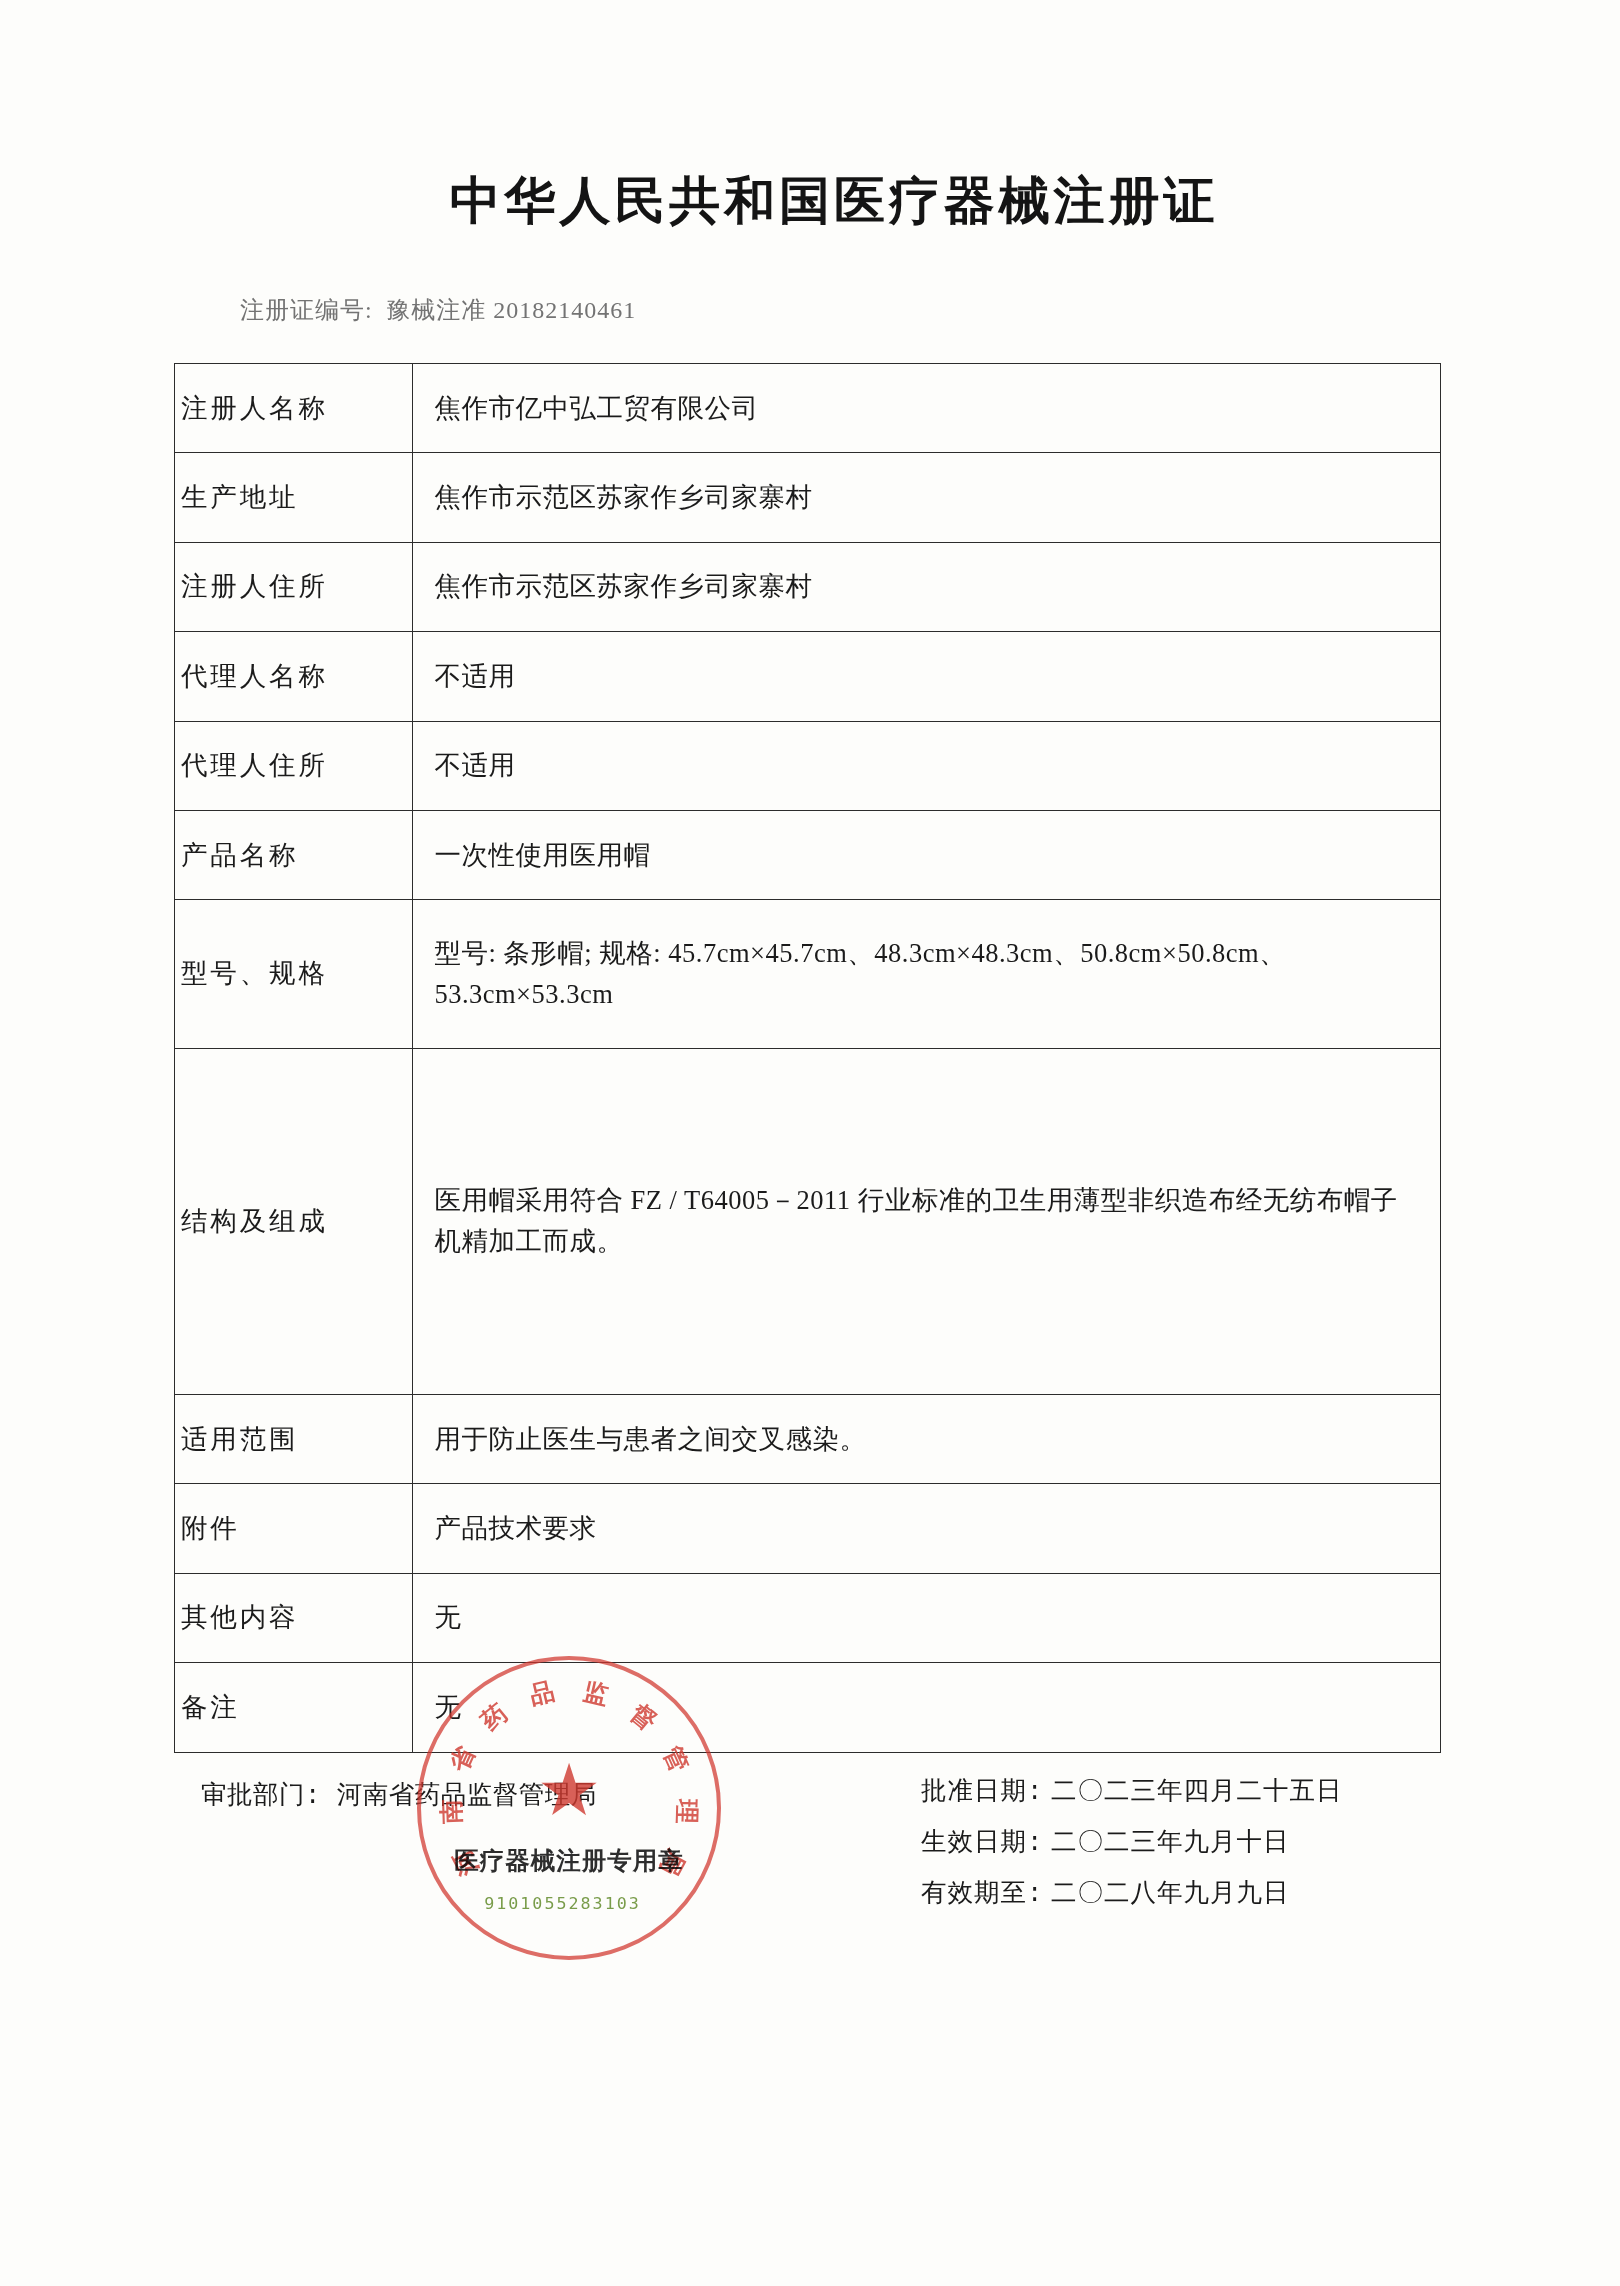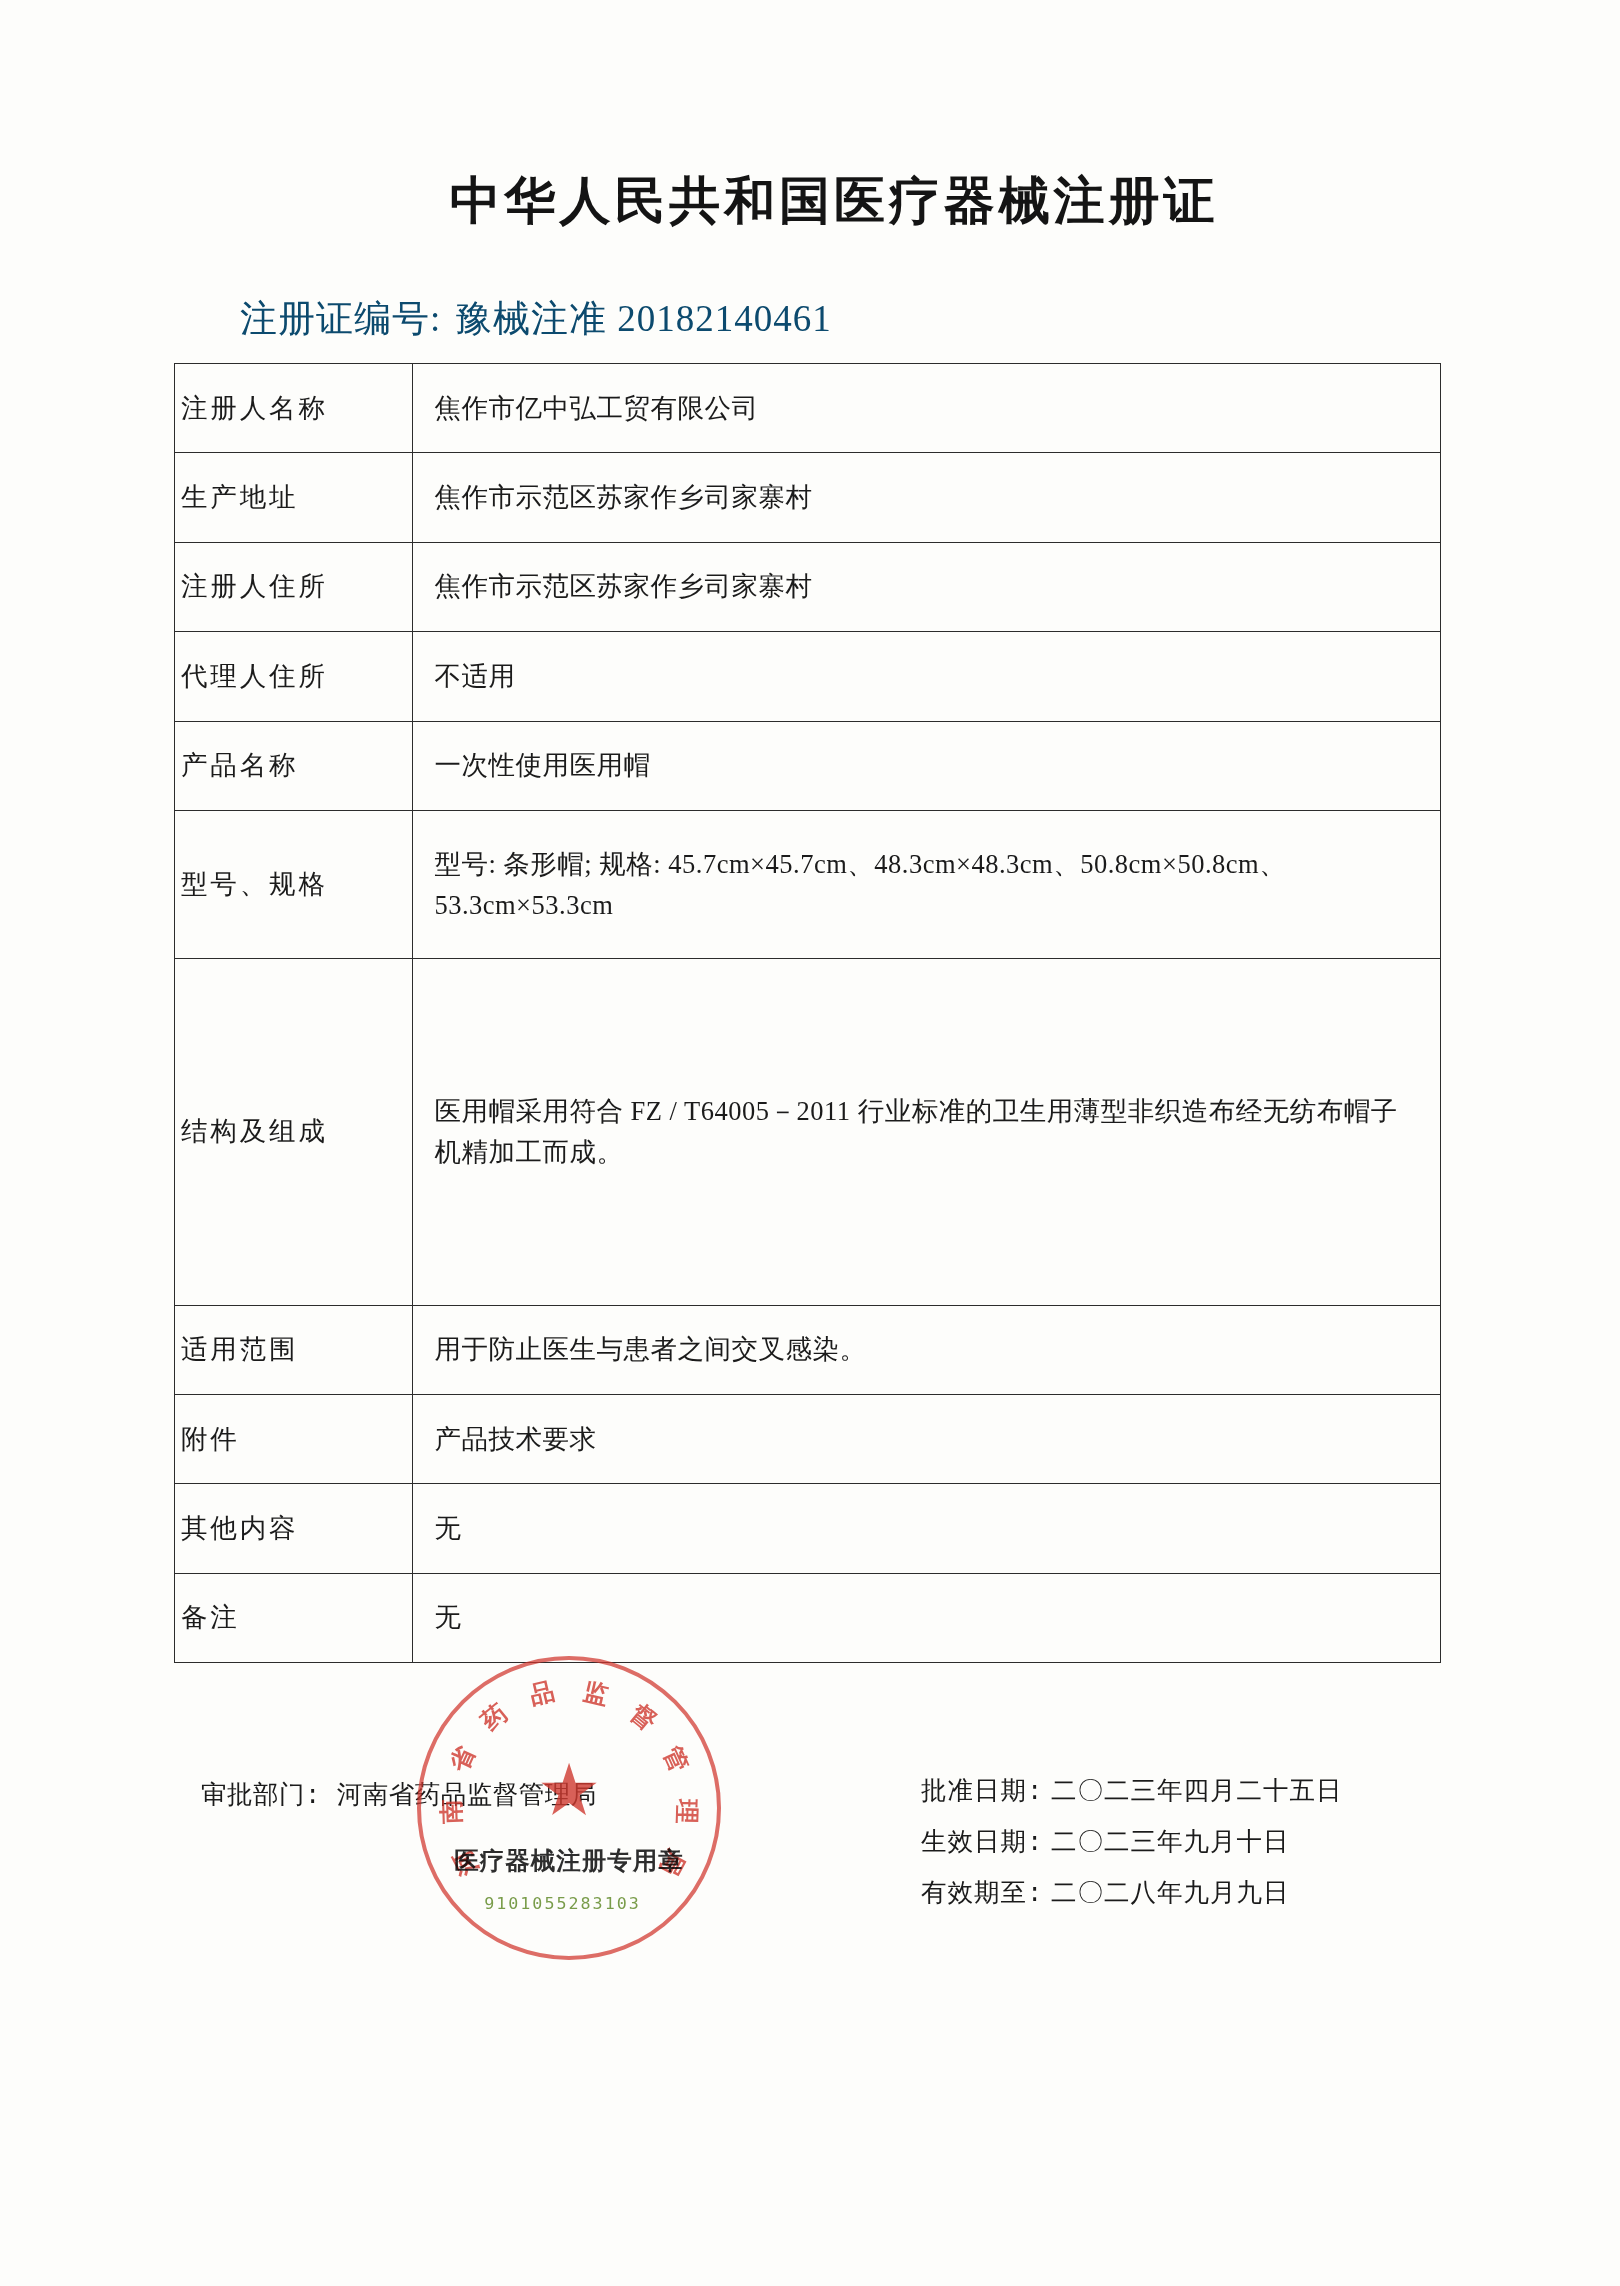--- a/index.html
+++ b/index.html
@@ -31,23 +31,23 @@
     font-weight: bold;
     letter-spacing: 3.9px;
     font-family: "DejaVu Serif", "Liberation Serif", serif;
     color: #141414;
     padding-left: 24px;
   }
   .reg-number {
     position: absolute;
     top: 294px;
     left: 240px;
-    font-size: 37px;
+    font-size: 24px;
     letter-spacing: 1px;
-    color: #0c4a6e;
+    color: #737373;
   }
   .reg-number .label {
     margin-right: 13.7px;
   }
   .cert-table {
     position: absolute;
     top: 363px;
     left: 174px;
     width: 1267px;
     border-collapse: collapse;
@@ -184,20 +184,24 @@
         <td class="key">注册人名称</td>
         <td class="val">焦作市亿中弘工贸有限公司</td>
       </tr>
       <tr class="row-h-normal">
         <td class="key">生产地址</td>
         <td class="val">焦作市示范区苏家作乡司家寨村</td>
       </tr>
       <tr class="row-h-normal">
         <td class="key">注册人住所</td>
         <td class="val">焦作市示范区苏家作乡司家寨村</td>
+      </tr>
+      <tr class="row-h-normal">
+        <td class="key">代理人名称</td>
+        <td class="val">不适用</td>
       </tr>
       <tr class="row-h-normal">
         <td class="key">代理人住所</td>
         <td class="val">不适用</td>
       </tr>
       <tr class="row-h-normal">
         <td class="key">产品名称</td>
         <td class="val">一次性使用医用帽</td>
       </tr>
       <tr class="row-h-spec">

